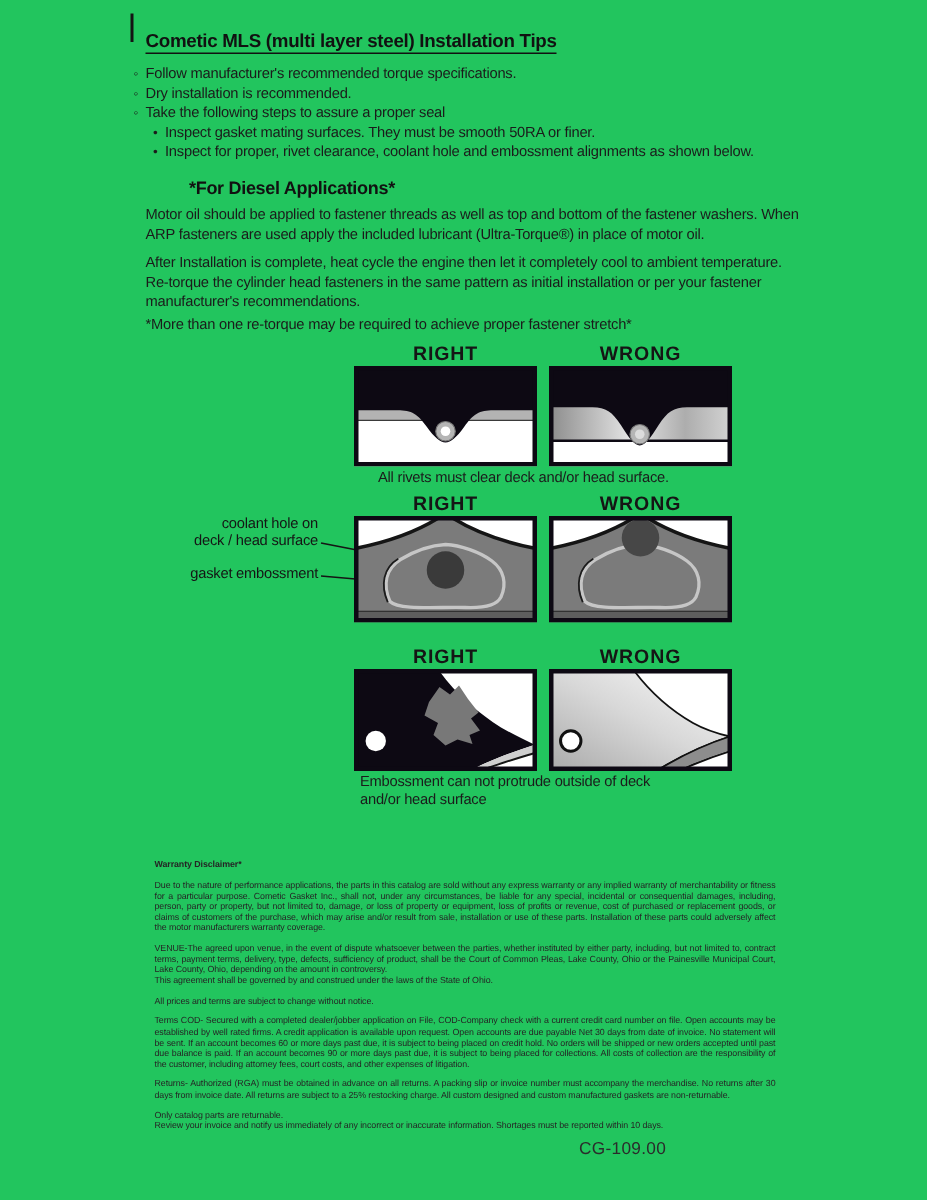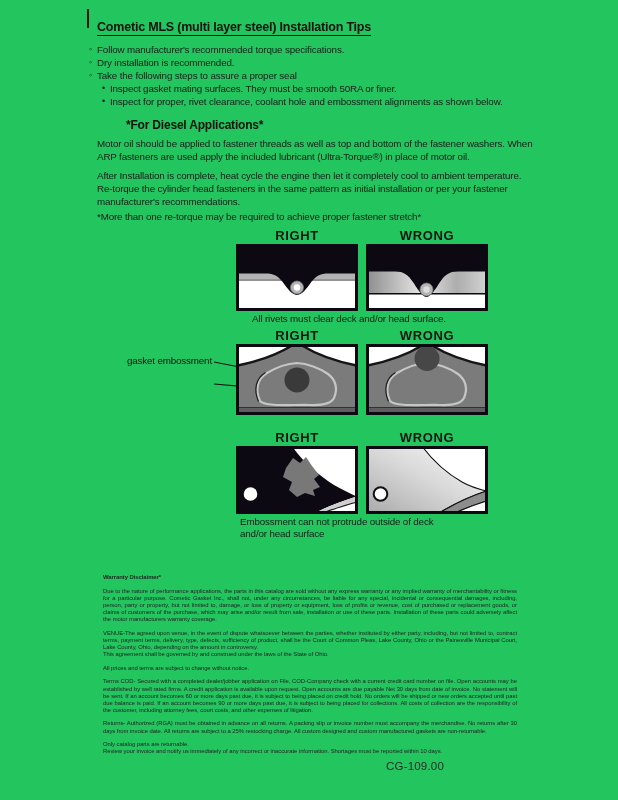--- a/index.html
+++ b/index.html
@@ -107,20 +107,24 @@
         <path d="M1.5,1.5 H120.5 V27.5 H92 C83,27.5 79,30.5 73,39.5 C68,47.5 64,53 60.5,53 C57,53 53,47.5 48,39.5 C42,30.5 38,27.5 29,27.5 H1.5 Z" fill="#0d0913"></path>
         <circle cx="60.5" cy="45.5" r="6.5" fill="#b5b5b5" stroke="#777" stroke-width="0.8"></circle>
         <circle cx="60.5" cy="45.5" r="3.2" fill="#dcdcdc"></circle>
         <rect x="1.5" y="1.5" width="119" height="64" fill="none" stroke="#0d0913" stroke-width="3"></rect>
       </svg>
     </div>
   </div>
   <div class="caption cap1">All rivets must clear deck and/or head surface.</div>
 
   <div class="callouts">
+    <div>
+      <div>coolant hole on</div>
+      <div>deck / head surface</div>
+    </div>
     <div class="callout-2">gasket embossment</div>
   </div>
   <svg class="pointer-overlay" width="96" height="42" viewBox="0 0 96 42">
     <line x1="6" y1="10" x2="88" y2="26" stroke="#151515" stroke-width="1.1"></line>
     <line x1="6" y1="32" x2="52" y2="36" stroke="#151515" stroke-width="1.1"></line>
   </svg>
 
   <div class="diag-row row2">
     <div class="diag-labels">
       <div class="diag-label">RIGHT</div>

